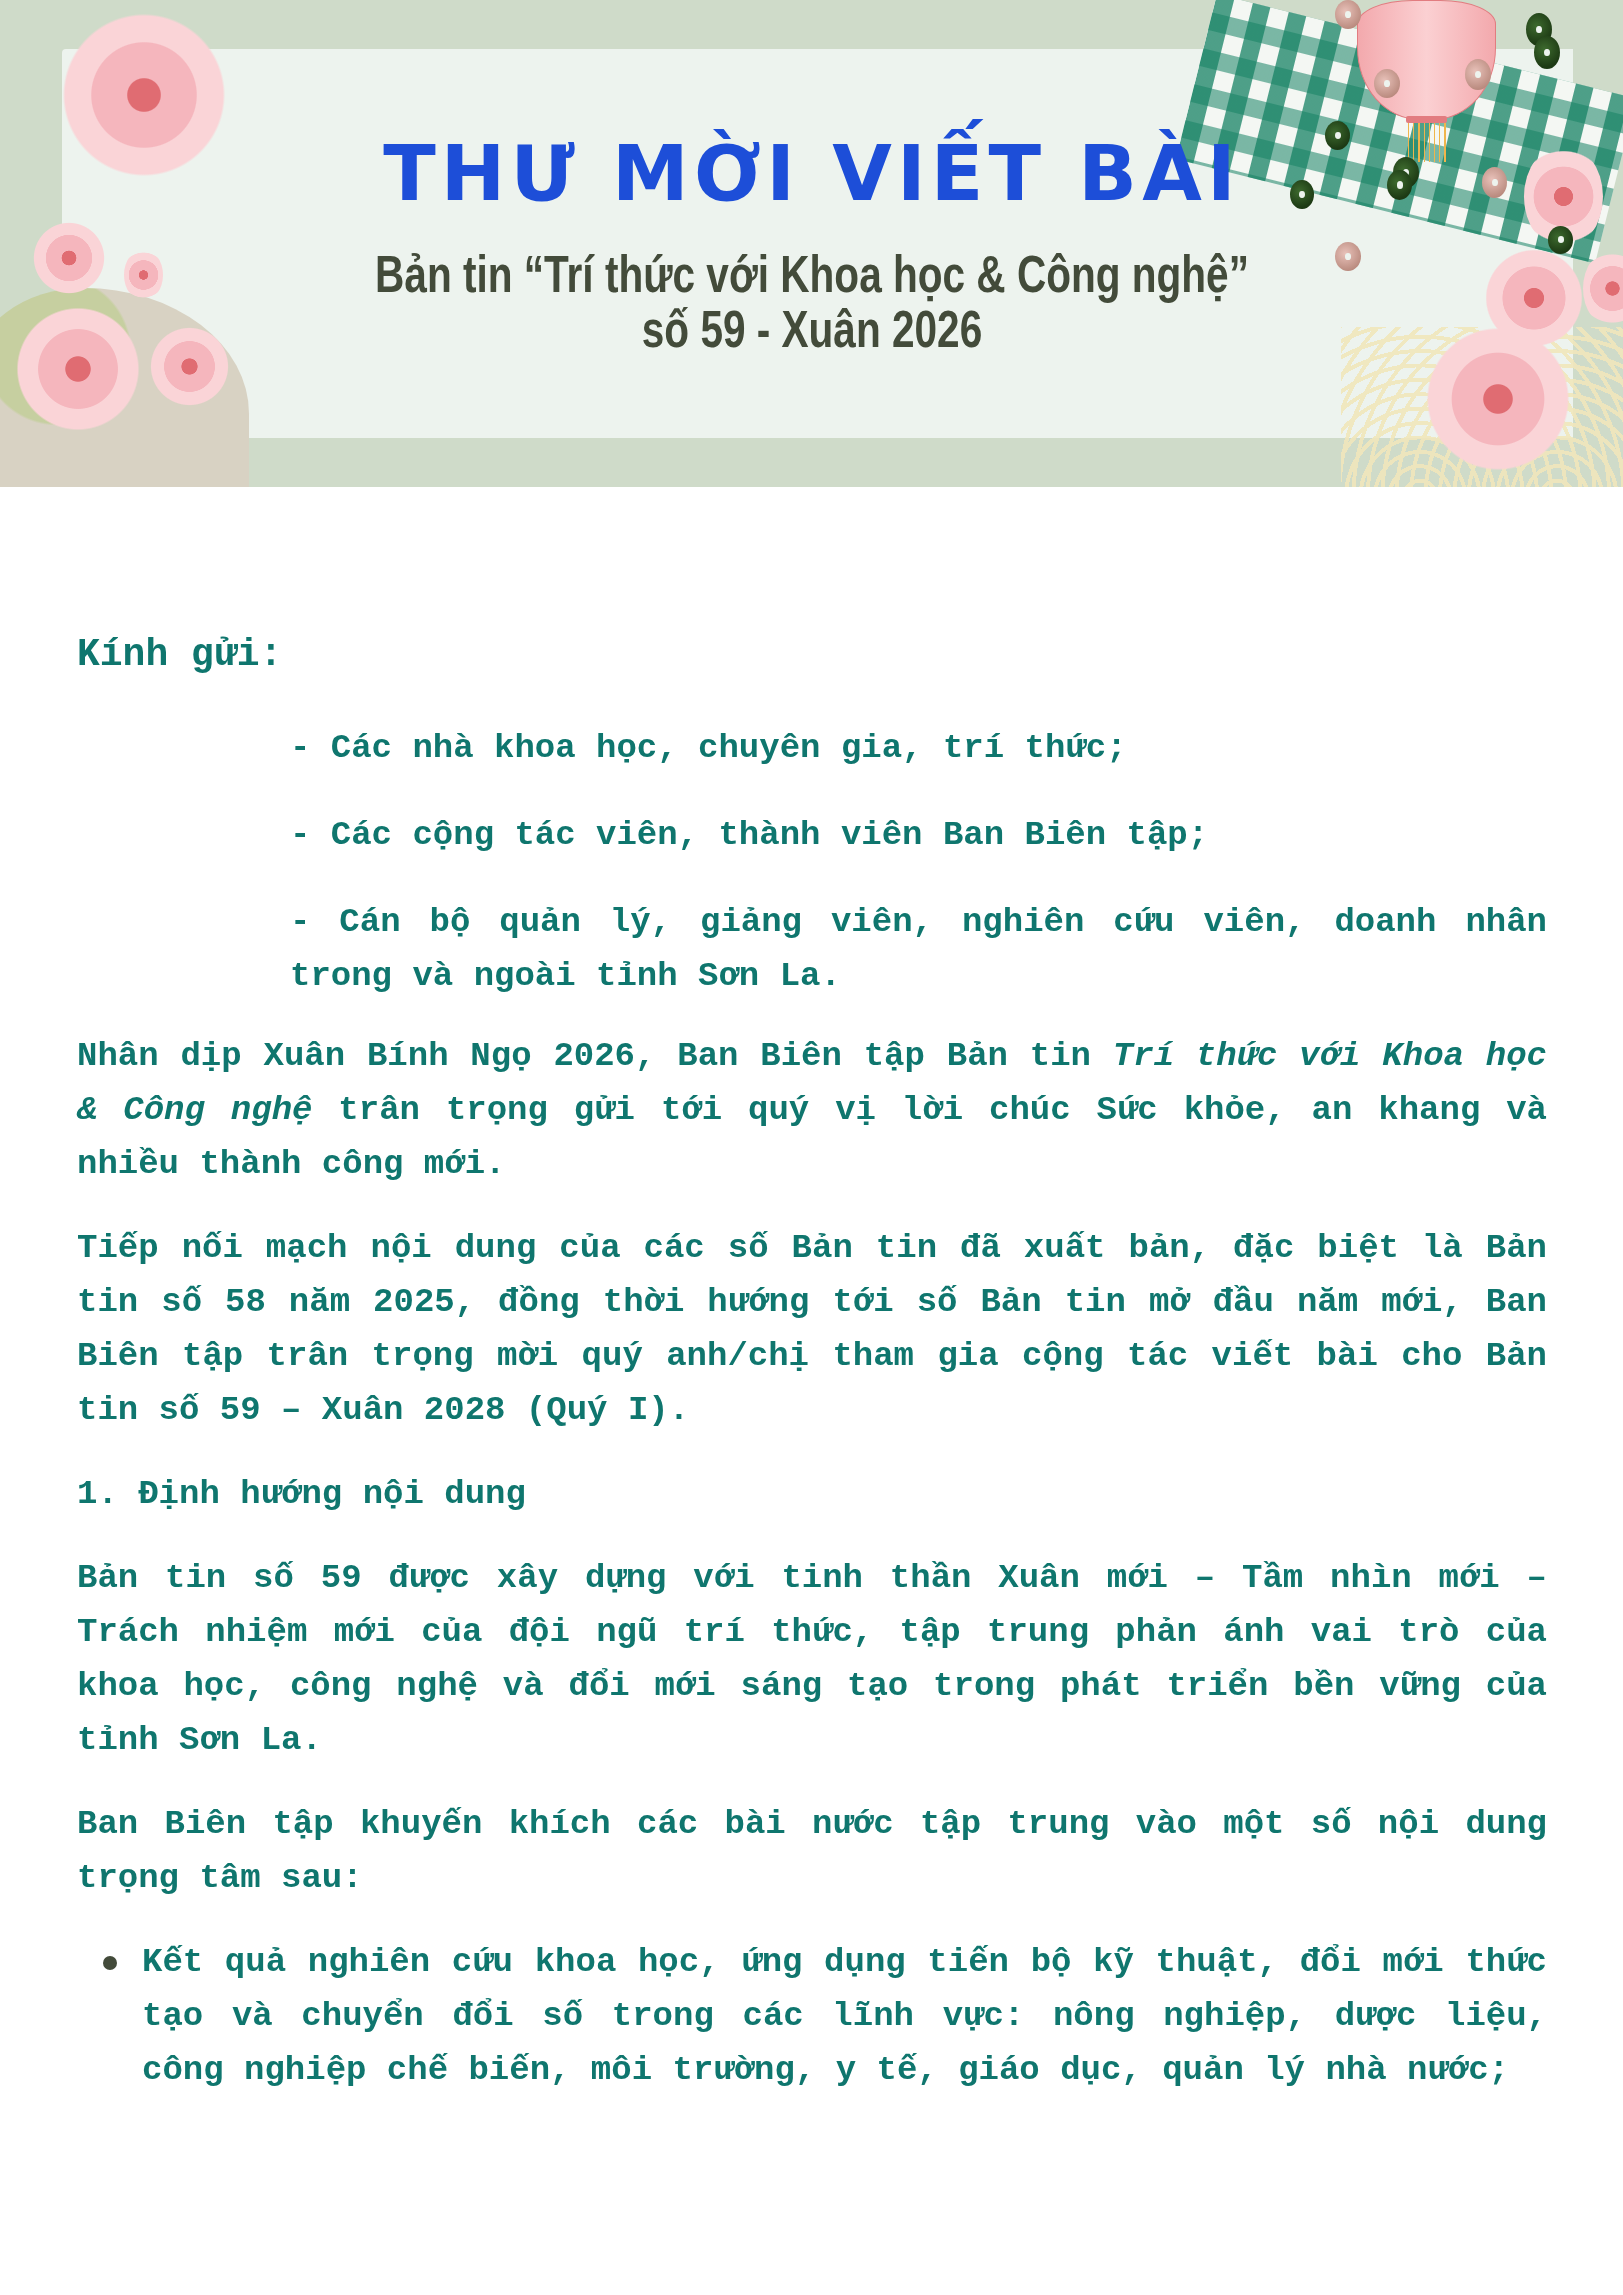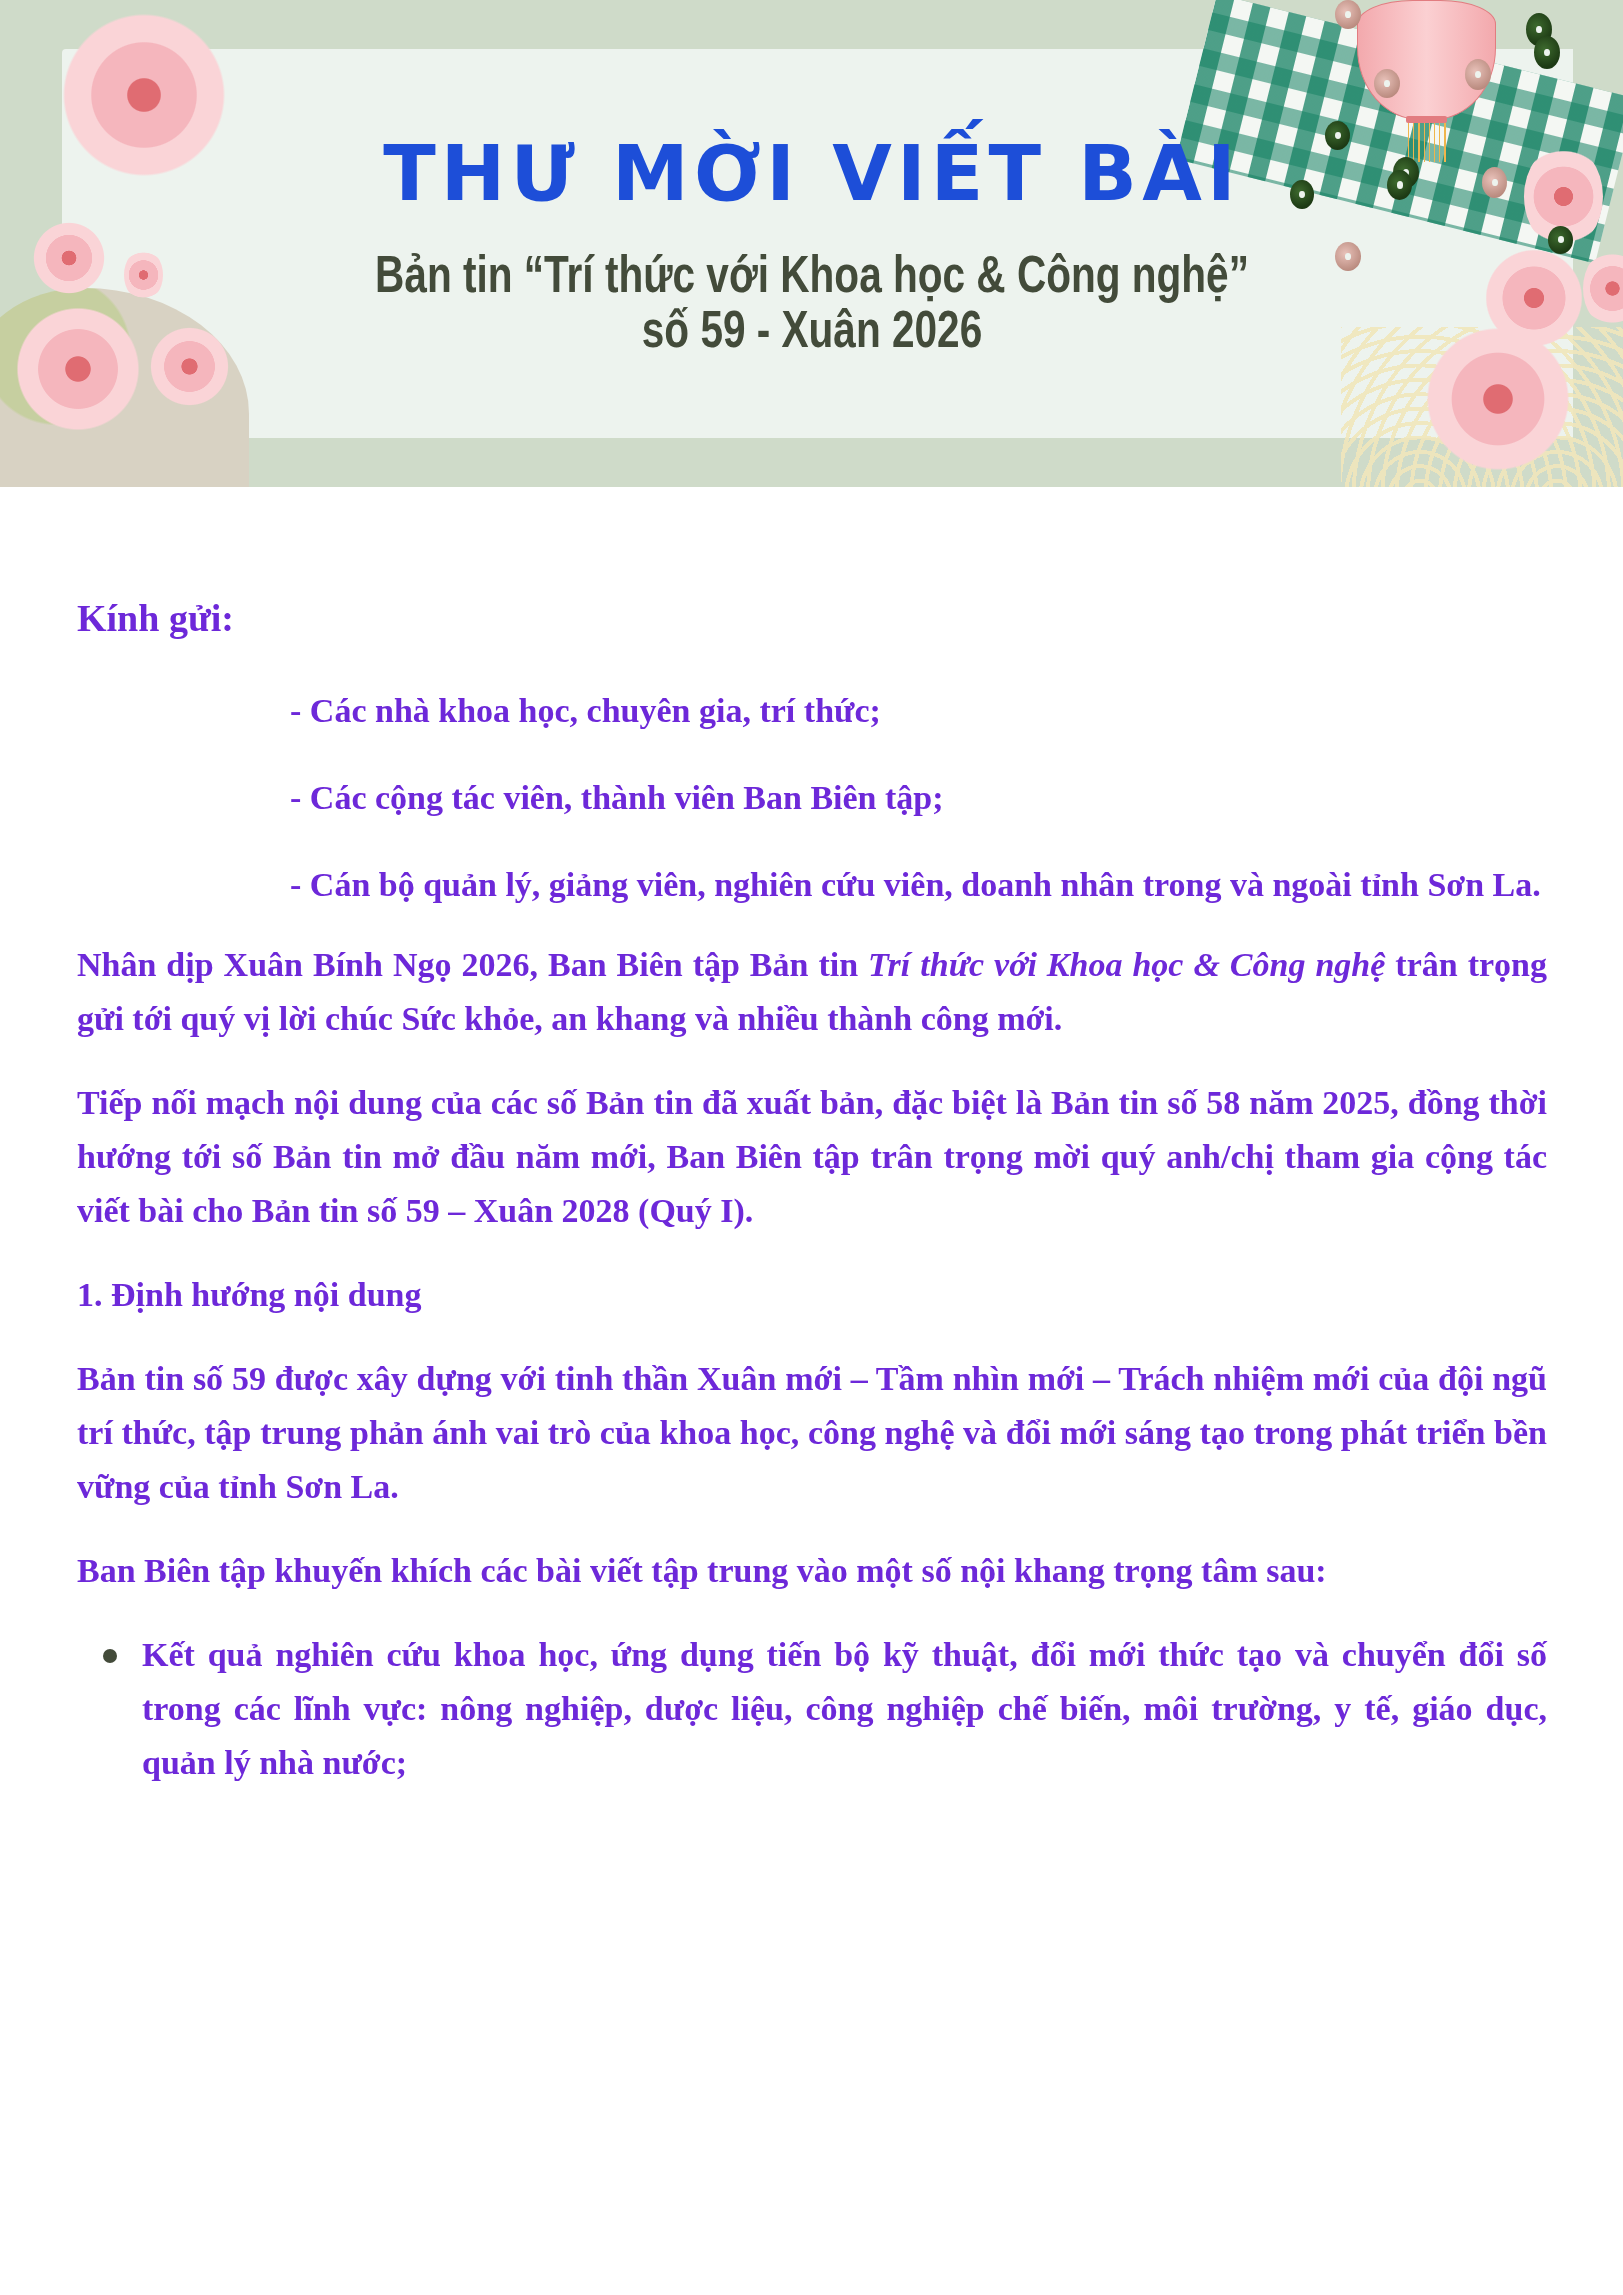--- a/index.html
+++ b/index.html
@@ -40,22 +40,22 @@
                     background: repeating-linear-gradient(90deg, #f0b54c 0 1.3px, transparent 1.3px 5.2px); }
 
   .title { position: absolute; left: 0; width: 1624px; top: 131px; text-align: center;
            font-family: "DejaVu Sans", sans-serif; font-weight: bold; font-size: 77px; letter-spacing: 5.2px;
            color: #1d4ed8; line-height: 85px; }
   .subtitle { position: absolute; left: 0; width: 1624px; top: 247px; text-align: center;
               font-family: "Liberation Sans Narrow", "Liberation Sans", sans-serif; font-weight: bold;
               font-size: 52px; line-height: 55px; color: #434b3a; transform: scaleX(0.78); transform-origin: 812px 0; }
 
   
-  .body { position: absolute; left: 77px; top: 591px; width: 1470px;
-          font-family: Liberation Serif, serif; font-weight: bold; font-size: 34px; line-height: 54px; color: #6d28d9; }
+  .body { position: absolute; left: 77px; top: 628px; width: 1470px;
+          font-family: Liberation Mono, monospace; font-weight: bold; font-size: 34px; line-height: 54px; color: #0f766e; }
   .body p { margin: 0; text-align: justify; }
   .salutation { font-size: 38px; margin-bottom: 39px !important; }
   .recipients { padding-left: 213px; }
   .recipients p { margin-bottom: 33px; }
   .recipients p:last-child { margin-bottom: 26px; }
   .para { margin-bottom: 30px !important; }
   .section-heading { font-weight: bold; margin-bottom: 30px !important; }
   .bullets { list-style: none; margin: 0; padding: 0; }
   .bullets li { position: relative; padding-left: 65px; text-align: justify; }
   .bullets li::before { content: ""; position: absolute; left: 26px; top: 21px; width: 14.4px; height: 14.4px; border-radius: 50%; background: #434b3a; }
@@ -113,19 +113,19 @@
   </div>
 
   <p class="para"><span>Nhân dịp Xuân Bính Ngọ 2026, Ban Biên tập Bản tin </span><i>Trí thức với Khoa học &amp; Công nghệ</i><span> trân trọng gửi tới quý vị lời chúc Sức khỏe, an khang và nhiều thành công mới.</span></p>
 
   <p class="para">Tiếp nối mạch nội dung của các số Bản tin đã xuất bản, đặc biệt là Bản tin số 58 năm 2025, đồng thời hướng tới số Bản tin mở đầu năm mới, Ban Biên tập trân trọng mời quý anh/chị tham gia cộng tác viết bài cho Bản tin số 59 – Xuân 2028 (Quý I).</p>
 
   <p class="section-heading">1. Định hướng nội dung</p>
 
   <p class="para">Bản tin số 59 được xây dựng với tinh thần Xuân mới – Tầm nhìn mới – Trách nhiệm mới của đội ngũ trí thức, tập trung phản ánh vai trò của khoa học, công nghệ và đổi mới sáng tạo trong phát triển bền vững của tỉnh Sơn La.</p>
 
-  <p class="para">Ban Biên tập khuyến khích các bài viết tập trung vào một số nội khang trọng tâm sau:</p>
+  <p class="para">Ban Biên tập khuyến khích các bài nước tập trung vào một số nội dung trọng tâm sau:</p>
 
   <ul class="bullets">
     <li>Kết quả nghiên cứu khoa học, ứng dụng tiến bộ kỹ thuật, đổi mới thức tạo và chuyển đổi số trong các lĩnh vực: nông nghiệp, dược liệu, công nghiệp chế biến, môi trường, y tế, giáo dục, quản lý nhà nước;</li>
   </ul>
 </div>
 
 
 </body></html>

